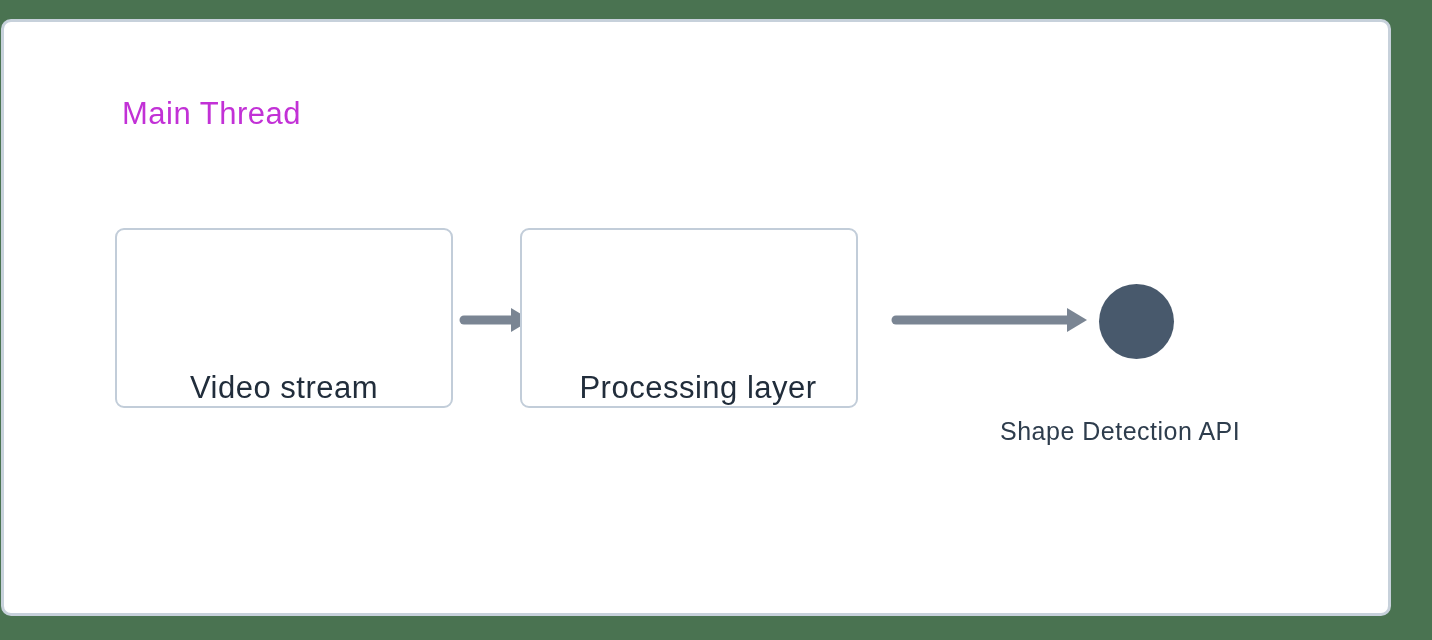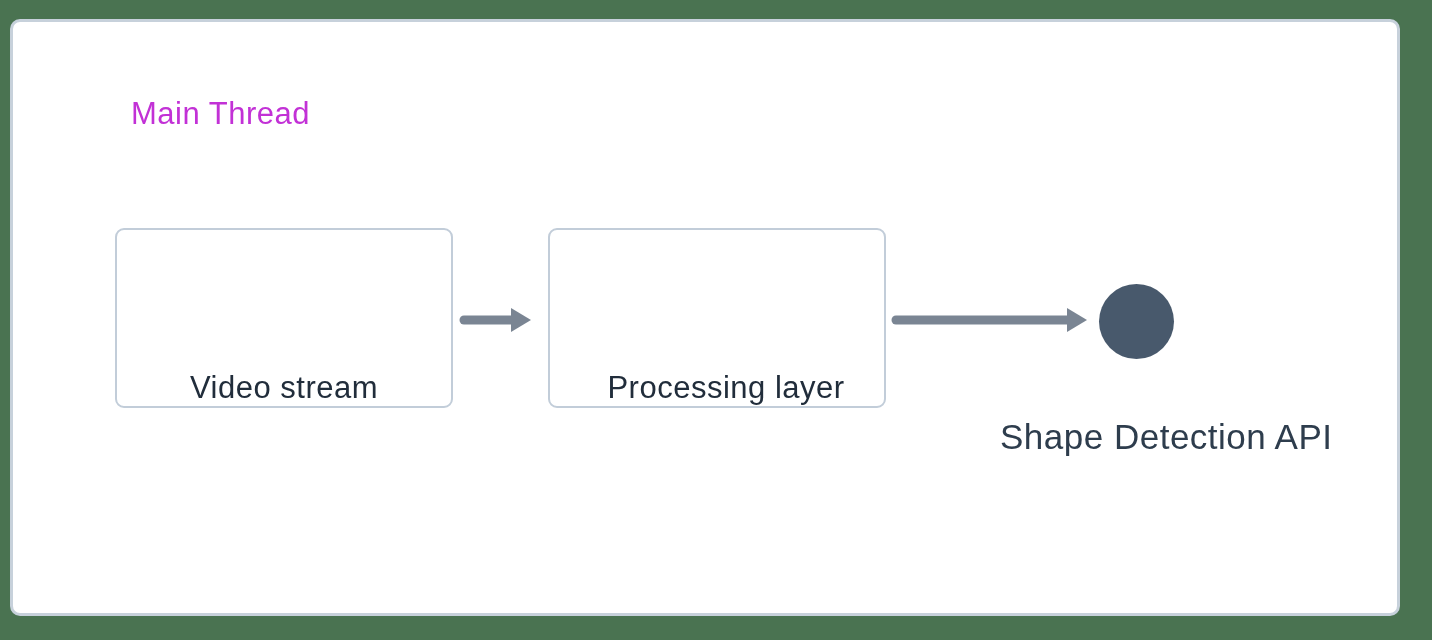--- a/index.html
+++ b/index.html
@@ -15,21 +15,21 @@
     overflow: hidden;
   }
   .stage {
     position: absolute;
     left: 0; top: 0;
     width: 1432px;
     height: 640px;
   }
   .card {
     position: absolute;
-    left: 10px;
+    left: 1px;
     top: 19px;
     width: 1390px;
     height: 597px;
     background: #ffffff;
     border: 3px solid #c7d1db;
     border-radius: 10px;
     box-sizing: border-box;
   }
   .lane-label {
     position: absolute;
@@ -47,21 +47,21 @@
     height: 180px;
     background: #ffffff;
     border: 2px solid #c2cdd9;
     border-radius: 9px;
     box-sizing: border-box;
     display: flex;
     align-items: flex-end;
     justify-content: center;
   }
   .node-video   { left: 115px; top: 228px; }
-  .node-process { left: 548px; top: 228px; padding-left: 18px; }
+  .node-process { left: 520px; top: 228px; padding-left: 18px; }
   .node-label {
     font-size: 31px;
     color: #212d3b;
     letter-spacing: 0.5px;
     white-space: nowrap;
   }
   .arrow {
     position: absolute;
     top: 306px;
     height: 28px;
@@ -76,21 +76,21 @@
     height: 75px;
     border-radius: 50%;
     background: #48596c;
   }
   .endpoint-label {
     position: absolute;
     left: 1000px;
     top: 417px;
     width: 320px;
     text-align: left;
-    font-size: 35px;
+    font-size: 25px;
     color: #2e3d4d;
     letter-spacing: 0.5px;
     white-space: nowrap;
   }
 </style>
 </head>
 <body>
 
 <div class="stage">
 

